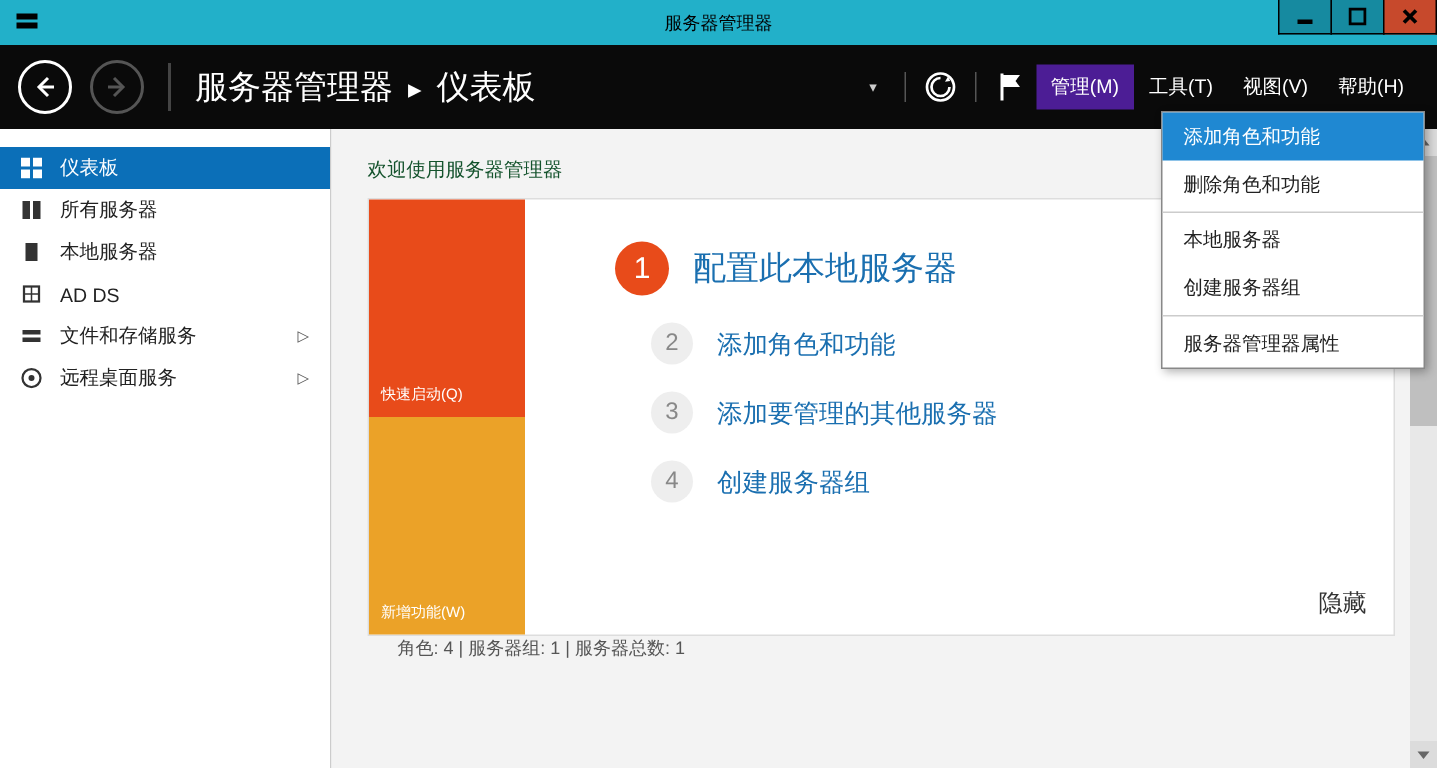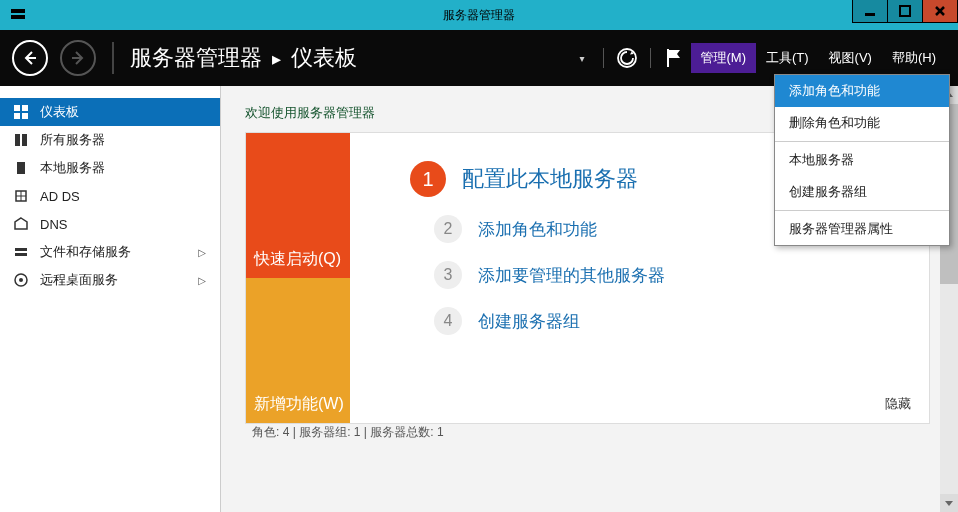--- a/index.html
+++ b/index.html
@@ -28,35 +28,35 @@
   .sideItem{display:flex;align-items:center;height:28px;padding-left:12px;color:#222;}
   .sideItem.active{background:#0b6fb8;color:#fff;}
   .sideItem .icon{width:18px;height:18px;margin-right:10px;display:flex;align-items:center;justify-content:center;}
   .sideItem .chev{margin-left:auto;margin-right:14px;font-size:10px;color:#555;}
   .main{flex:1;background:#f3f3f3;position:relative;overflow:hidden;}
   .mainScroll{position:absolute;right:0;top:0;width:18px;height:100%;background:#e8e8e8;display:flex;flex-direction:column;}
   .scrollBtn{height:18px;background:#dcdcdc;display:flex;align-items:center;justify-content:center;}
   .scrollThumb{background:#bfbfbf;height:180px;margin-top:0;}
   .welcome{font-size:13px;color:#14532d;padding:18px 0 10px 24px;}
   .card{background:#fff;margin:0 28px 0 24px;border:1px solid #ddd;display:flex;min-height:290px;position:relative;}
-  .leftStrip{width:104px;display:flex;flex-direction:column;font-size:16px;color:#fff;}
+  .leftStrip{width:104px;display:flex;flex-direction:column;font-size:10px;color:#fff;}
   .strip1{flex:1;background:#e84b1a;position:relative;}
   .strip2{flex:1;background:#eba228;position:relative;padding-left:19px;}
   .strip3{flex:1;background:#eba228;position:relative;}
   .stripLabel{position:absolute;bottom:8px;left:8px;}
   .cardMain{flex:1;padding:28px 20px 10px 60px;position:relative;}
   .row{display:flex;align-items:center;margin-bottom:18px;}
   .numCircle{width:28px;height:28px;border-radius:50%;display:flex;align-items:center;justify-content:center;font-size:16px;margin-right:16px;}
   .numCircle.big{width:36px;height:36px;font-size:20px;background:#e84b1a;color:#fff;}
   .numCircle.grey{background:#eee;color:#888;}
   .rowText.big{font-size:22px;color:#1a6fb0;}
   .rowText.link{font-size:17px;color:#1a6fb0;}
-  .hideLink{position:absolute;right:18px;bottom:10px;font-size:13px;color:#333;}
+  .hideLink{position:absolute;right:18px;bottom:10px;font-size:16px;color:#333;}
   .rolesTitle{font-size:14px;color:#333;margin:30px 0 4px 26px;}
-  .rolesSub{font-size:12px;color:#555;margin-left:31px;}
+  .rolesSub{font-size:12px;color:#555;margin-left:44px;}
   .dropdown{position:absolute;right:8px;top:74px;width:174px;background:#fff;border:1px solid #888;box-shadow:2px 2px 6px rgba(0,0,0,.3);font-size:13px;z-index:10;}
   .ddItem{padding:7px 14px;color:#222;}
   .ddItem.sel{background:#1f88d2;color:#fff;}
   .ddSep{height:1px;background:#ccc;margin:2px 0;}
 </style>
 </head>
 <body>
 
 <div class="titlebar">
   <div class="app-icon">
@@ -165,28 +165,20 @@
             <rect x="2" y="2" width="10" height="10" fill="none" stroke="#333" stroke-width="1.5"></rect>
             <line x1="2" y1="7" x2="12" y2="7" stroke="#333"></line>
             <line x1="7" y1="2" x2="7" y2="12" stroke="#333"></line>
           </svg>
         </span>
       <span>AD DS</span>
     </div>
     <div class="sideItem">
       <span class="icon">
           <svg width="14" height="14">
-            <polygon points="7,1 13,5 13,12 1,12 1,5" fill="none" stroke="#333" stroke-width="1.5"></polygon>
-          </svg>
-        </span>
-      <span>DNS</span>
-    </div>
-    <div class="sideItem">
-      <span class="icon">
-          <svg width="14" height="14">
             <rect x="1" y="3" width="12" height="3" fill="#333"></rect>
             <rect x="1" y="8" width="12" height="3" fill="#333"></rect>
           </svg>
         </span>
       <span>文件和存储服务</span>
       <span class="chev">▷</span>
     </div>
     <div class="sideItem">
       <span class="icon">
           <svg width="14" height="14">

